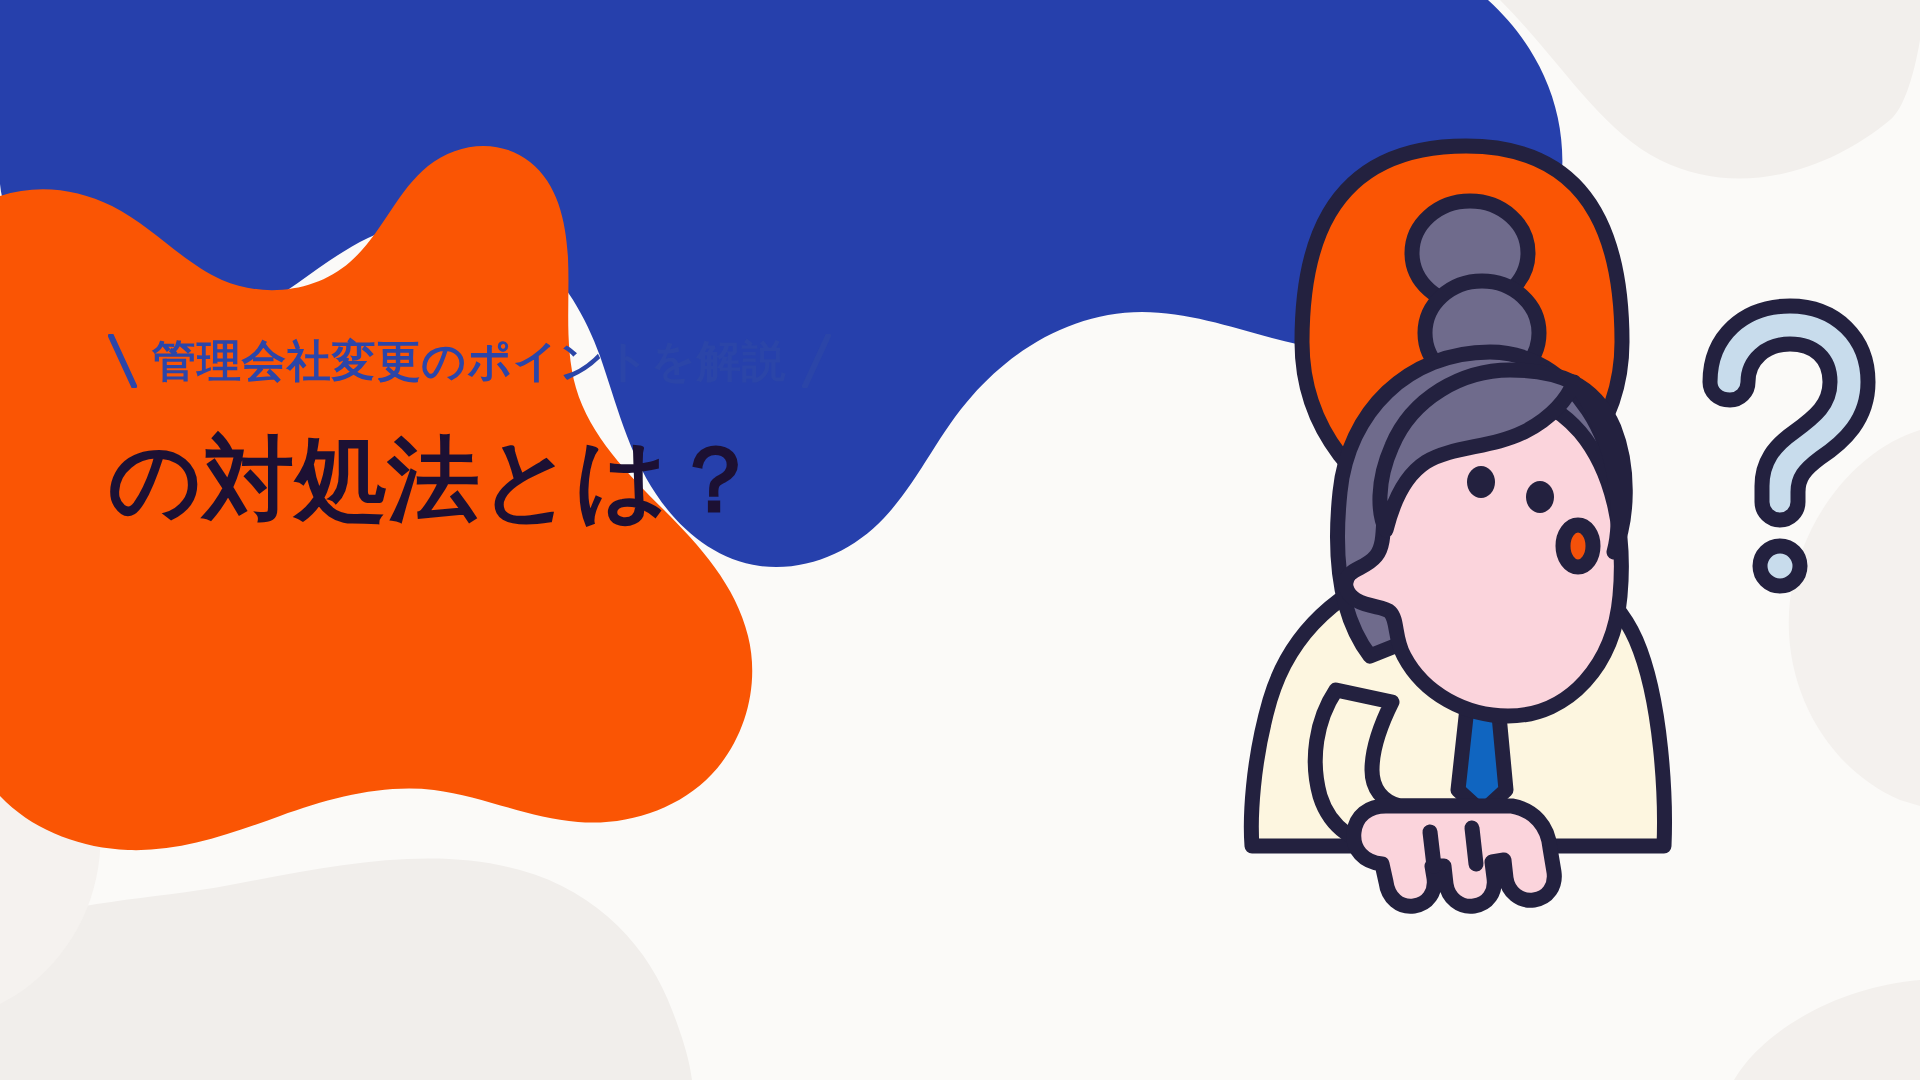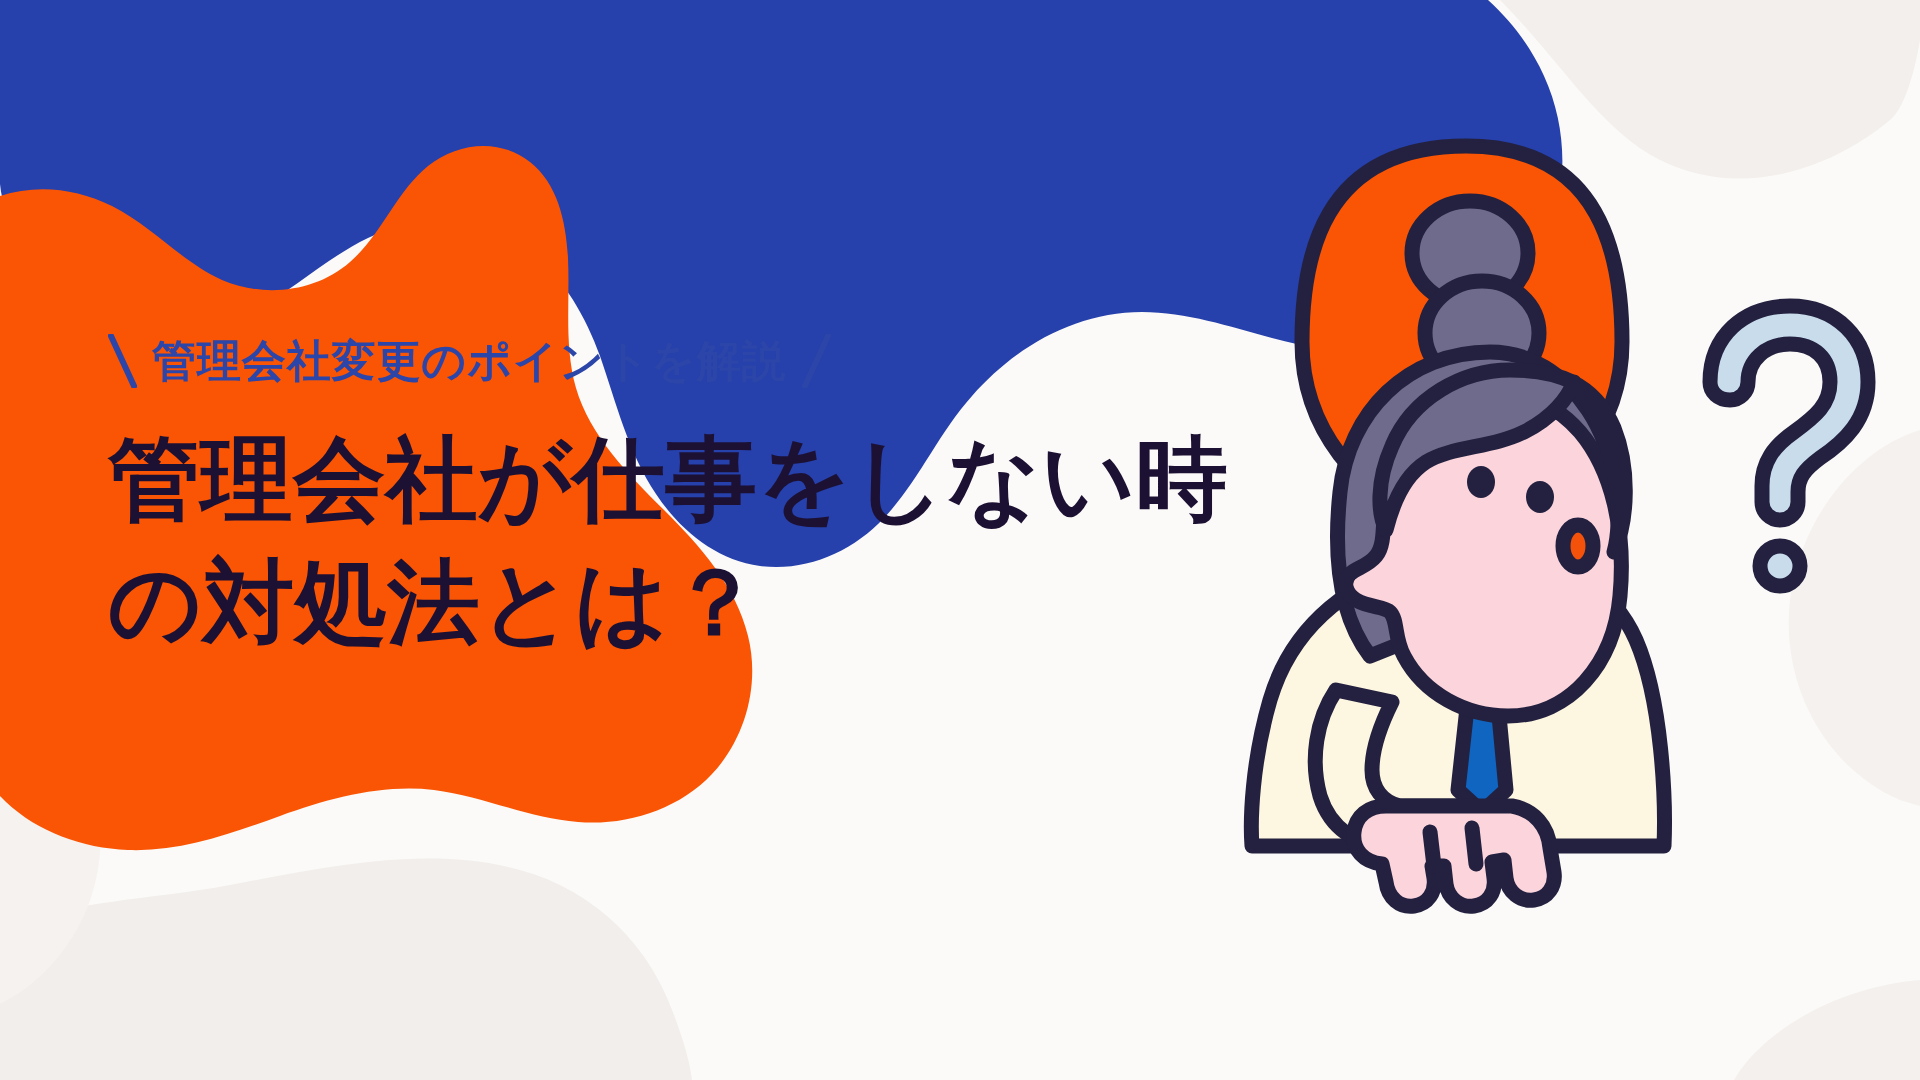--- a/index.html
+++ b/index.html
@@ -248,19 +248,18 @@
       <svg class="slash" viewBox="0 0 30 54">
         <line x1="3" y1="2" x2="26" y2="52" stroke="#2B45A8" stroke-width="6" stroke-linecap="round"></line>
       </svg>
       <span class="eyebrow-text">管理会社変更のポイントを解説</span>
       <svg class="slash" viewBox="0 0 30 54">
         <line x1="27" y1="2" x2="4" y2="52" stroke="#2B45A8" stroke-width="6" stroke-linecap="round"></line>
       </svg>
     </div>
 
     <div class="headline">
-      <span class="hl-line">管理会社が仕事をしない時</span>
       <span class="hl-line">の対処法とは？</span>
     </div>
   </div>
 
 
 </div>
 
 </body></html>

